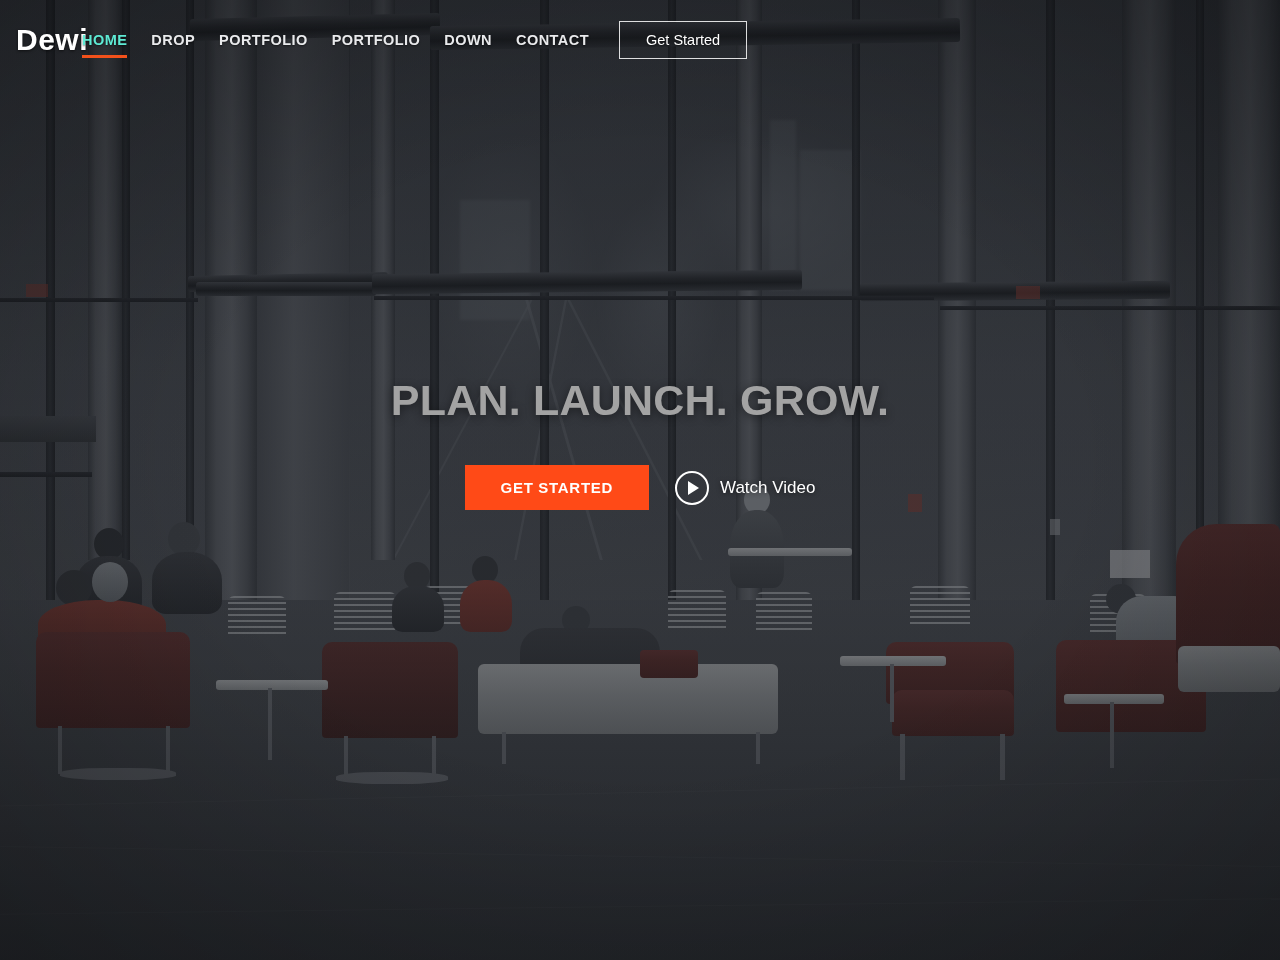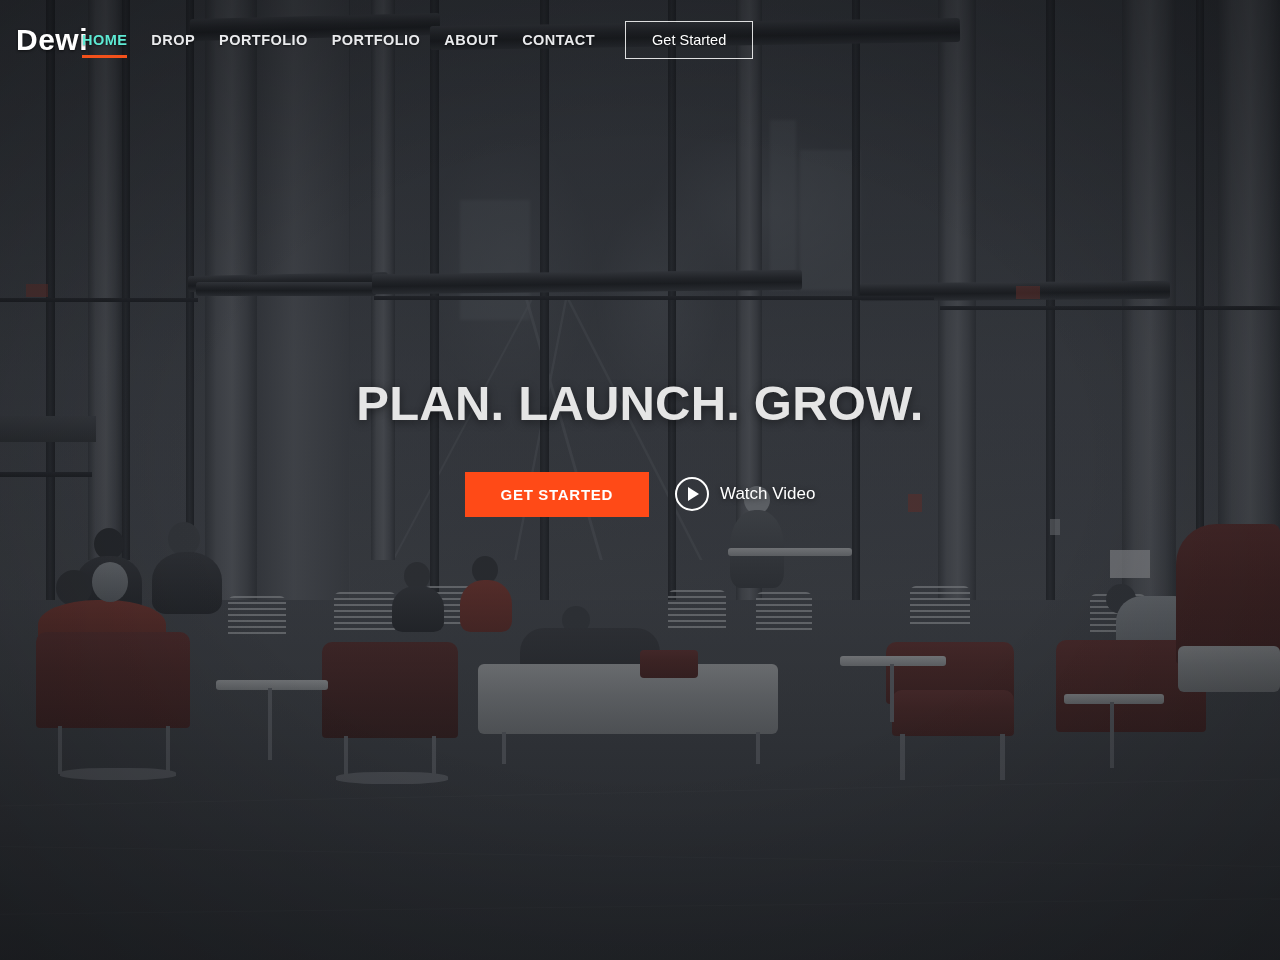--- a/index.html
+++ b/index.html
@@ -196,21 +196,21 @@
   }
 
   
   .hero-content {
     position:absolute; left:0; right:0; top:376px;
     z-index:25;
     text-align:center;
     padding:0 40px;
   }
   .hero-title {
-    font-size:49px; font-weight:bold; color:#e5e5e5;
+    font-size:43px; font-weight:bold; color:#a3a3a3;
     letter-spacing:.2px; line-height:1.12;
     text-shadow:0 2px 10px rgba(0,0,0,.45);
     text-align:center;
   }
   .hero-sub {
     margin-top:21px;
     font-size:23px; font-weight:400; color:#eceef0;
     letter-spacing:.1px;
     text-shadow:0 1px 6px rgba(0,0,0,.5);
   }
@@ -388,21 +388,21 @@
         <li class="nav-item">
           <span>DROP</span>
         </li>
         <li class="nav-item">
           <span>PORTFOLIO</span>
         </li>
         <li class="nav-item">
           <span>PORTFOLIO</span>
         </li>
         <li class="nav-item">
-          <span>ABOUT</span>
+          <span>DOWN</span>
         </li>
         <li class="nav-item">
           <span>CONTACT</span>
         </li>
       </ul>
     </nav>
 
     <button class="cta-outline">Get Started</button>
   </header>
 

